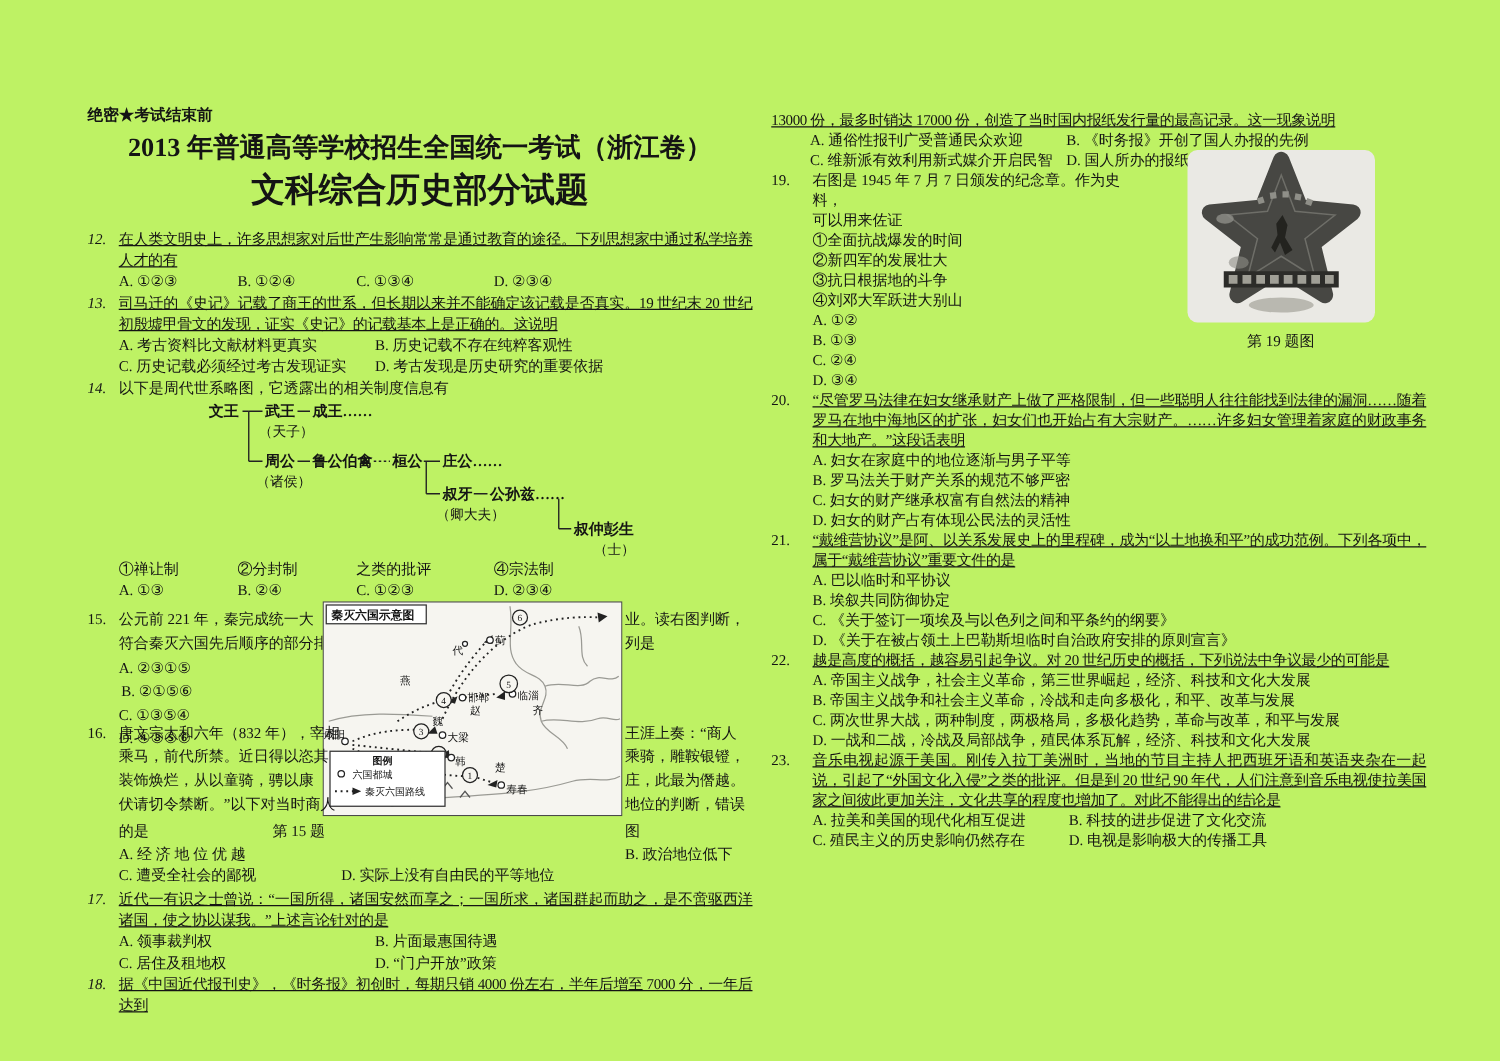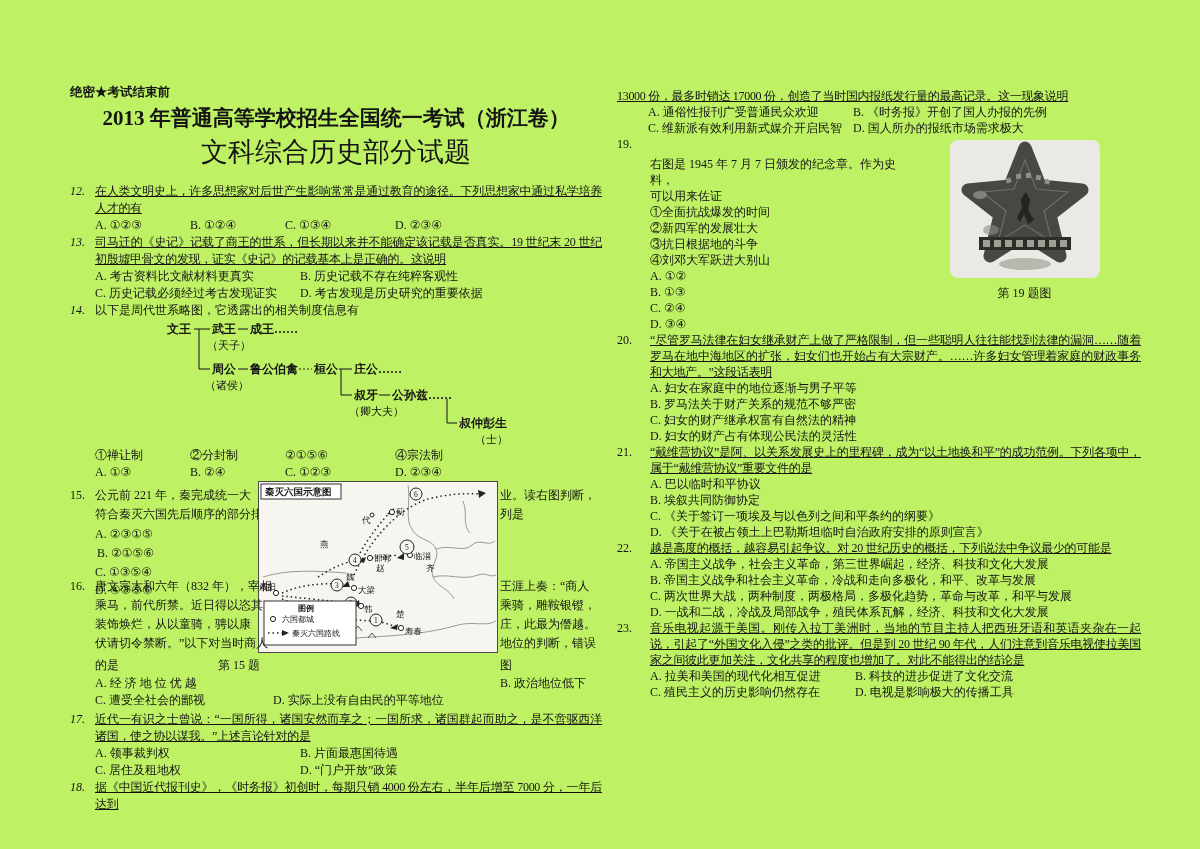--- a/index.html
+++ b/index.html
@@ -2,34 +2,34 @@
 <html><head>
 <meta charset="utf-8">
 <style>
   html,body{margin:0;padding:0;background:#888;}
   .page{position:relative;width:1200px;height:849px;background:#bef264;overflow:hidden;
         font-family:"Liberation Serif","DejaVu Serif",serif;color:#141414;font-size:12px;line-height:17px;}
   .col-left{position:absolute;left:70px;top:84px;width:532px;}
   .col-right{position:absolute;left:617px;top:88px;width:524px;line-height:16px;}
   .sec{font-weight:bold;font-size:12.5px;line-height:16px;}
   .t1{font-weight:bold;font-size:21px;line-height:30px;text-align:center;margin-top:3px;}
-  .t2{font-weight:normal;font-size:27px;line-height:38px;text-align:center;margin-bottom:12px;}
+  .t2{font-weight:bold;font-size:27px;line-height:38px;text-align:center;margin-bottom:12px;}
   .q{display:flex;align-items:flex-start;}
   .qn{flex:none;width:25px;font-style:italic;}
   .qnr{flex:none;width:33px;}
   .qb{flex:1;min-width:0;}
   .jt{text-align:justify;letter-spacing:-0.3px;text-decoration:underline;}
   .grid4{display:grid;grid-template-columns:95px 95px 110px 1fr;}
   .grid2{display:grid;grid-template-columns:205px 1fr;}
   .stack>div{white-space:nowrap;}
   .region{position:relative;height:230px;}
   .frag{position:absolute;white-space:nowrap;}
   .treebox{position:relative;height:128px;}
   .badge-caption{font-size:12px;margin-top:1px;}
-  .q19row{display:flex;margin-top:20px;}
+  .q19row{display:flex;}
   .q19t{width:258px;flex:none;}
   .q19b{flex:1;text-align:center;margin-top:-16px;}
   svg text{font-family:"Liberation Serif","DejaVu Serif",serif;fill:#141414;}
   .tt{font-size:12px;font-weight:bold;}
   .ts{font-size:11px;}
   .mt{font-size:9.5px;font-weight:bold;}
   .ml{font-size:8.5px;}
   .mg{font-size:8px;}
   .mn{font-size:7.5px;}
 </style>
@@ -103,21 +103,21 @@
             <text class="tt" x="187" y="76">叔牙</text>
             <text class="tt" x="225" y="76">公孙兹……</text>
             <text class="ts" x="182" y="92">（卿大夫）</text>
             <text class="tt" x="292" y="104">叔仲彭生</text>
             <text class="ts" x="308" y="120">（士）</text>
           </svg>
         </div>
         <div class="grid4">
           <span>①禅让制</span>
           <span>②分封制</span>
-          <span>②①⑤⑥</span>
+          <span>之类的批评</span>
           <span>④宗法制</span>
         </div>
         <div class="grid4">
           <span>A. ①③</span>
           <span>B. ②④</span>
           <span>C. ①②③</span>
           <span>D. ②③④</span>
         </div>
       </div>
     </div>

